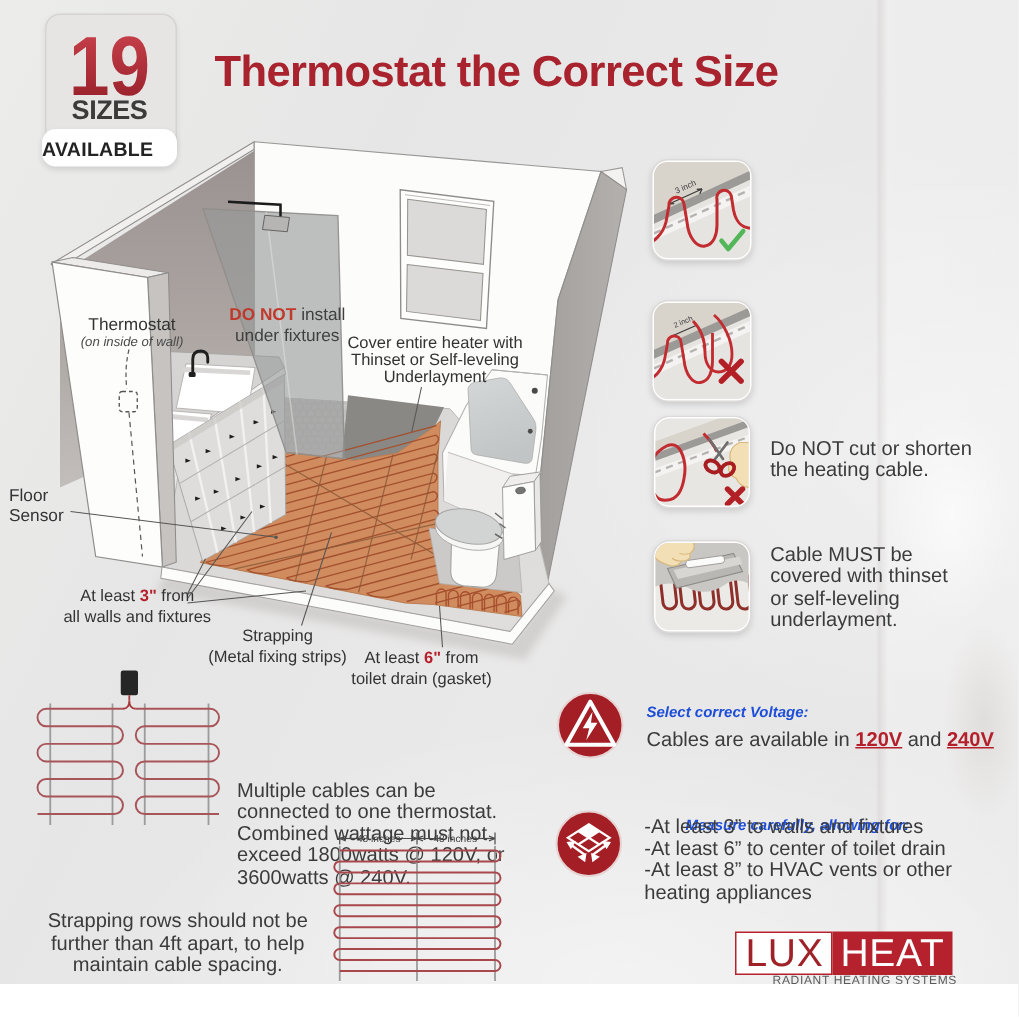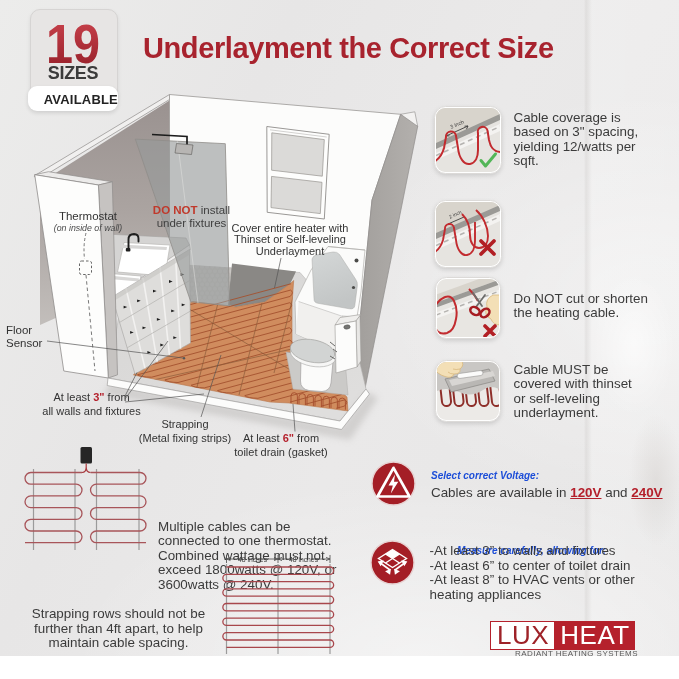--- a/index.html
+++ b/index.html
@@ -31,23 +31,23 @@
     <stop offset="0" stop-color="#cf4650"></stop>
           <stop offset="1" stop-color="#911c26"></stop>
   </linearGradient>
       </defs>
   <text x="43" y="49" text-anchor="middle" font-family="Liberation Sans" font-weight="bold" font-size="56" fill="url(#g19)" textLength="54" lengthAdjust="spacingAndGlyphs">19</text>
 </svg>
 
 <div class="abs" style="left:30px;top:63px;width:86px;text-align:center;font-weight:bold;font-size:18px;letter-spacing:-0.3px;color:#3b3b3b;">SIZES</div>
 
 <div class="abs" style="left:28px;top:86px;width:90px;height:25px;background:#fff;border-radius:9px;box-shadow:0 2px 4px rgba(0,0,0,0.12);"></div>
-<div class="abs" style="left:28px;top:92px;width:90px;text-align:right;font-weight:bold;font-size:13px;letter-spacing:0.2px;color:#232323;">AVAILABLE</div>
-
-<div class="abs" style="left:143px;top:32px;font-weight:bold;font-size:29px;color:#a8232e;letter-spacing:-0.4px;">Underlayment the Correct Size</div>
+<div class="abs" style="left:28px;top:92px;width:90px;text-align:left;font-weight:bold;font-size:13px;letter-spacing:0.2px;color:#232323;">AVAILABLE</div>
+
+<div class="abs" style="left:143px;top:32px;font-weight:bold;font-size:29px;color:#a8232e;letter-spacing:-0.4px;">Thermostat the Correct Size</div>
 
 <svg class="abs" style="left:0;top:85px;" width="440" height="395" viewBox="0 85 440 395">
       <defs>
         <linearGradient id="glw" x1="0" y1="0" x2="0" y2="1">
           <stop offset="0" stop-color="#9a9290"></stop>
           <stop offset="0.5" stop-color="#aba4a1"></stop>
           <stop offset="1" stop-color="#c2bebb"></stop>
         </linearGradient>
         <linearGradient id="grw" x1="0" y1="0" x2="1" y2="0">
           <stop offset="0" stop-color="#a29f9c"></stop>
@@ -446,21 +446,20 @@
         <line x1="58" y1="24.11" x2="62.5" y2="22.11" stroke="#b5b3b0" stroke-width="1.6"></line>
         <line x1="66" y1="20.47" x2="70.5" y2="18.47" stroke="#b5b3b0" stroke-width="1.6"></line>
         <line x1="12" y1="30" x2="34" y2="20" stroke="#3c3c3c" stroke-width="0.9"></line>
         <path d="M12,30 l3.5,-0.2 M12,30 l1.5,-3.2 M34,20 l-3.5,0.2 M34,20 l-1.5,3.2" stroke="#3c3c3c" stroke-width="0.9" fill="none"></path>
         <text x="17" y="21" font-family="Liberation Sans" font-size="5.5" fill="#3c3c3c" transform="rotate(-24 22 22)">3 inch</text>
         <path d="M-6,58 C2,56 8,50 10,42 L12,31 A5,5 0 0 1 22,30 L24,42 C25,52 30,59 36,58 C42,57 44,50 44,44 L44,27 A4.8,4.8 0 0 1 53.5,24.5 L55,34 C57,44 62,47 70,46" fill="none" stroke="#c22b2f" stroke-width="2"></path>
         <path d="M47,54.5 l4.5,5.5 l10,-12" fill="none" stroke="#53b658" stroke-width="3" stroke-linecap="round" stroke-linejoin="round"></path>
       </g>
     </svg>
 
-<div class="abs txt" style="left:513.5px;top:110.7px;">Cable coverage is<br>based on 3" spacing,<br>yielding 12/watts per<br>sqft.</div>
 
 <svg class="abs" style="left:433.5px;top:199.5px;filter:drop-shadow(0 2px 2px rgba(0,0,0,0.13));" width="68" height="68" viewBox="0 0 68 68">
       <defs>
         <clipPath id="tc2">
           <rect x="2" y="2" width="64" height="64" rx="9"></rect>
         </clipPath>
       </defs>
       <rect x="0.5" y="0.5" width="67" height="67" rx="11" fill="#fff" stroke="#dcdad8" stroke-width="1"></rect>
       <g clip-path="url(#tc2)">
         <rect x="0" y="0" width="68" height="68" fill="#e6e4e0"></rect>

